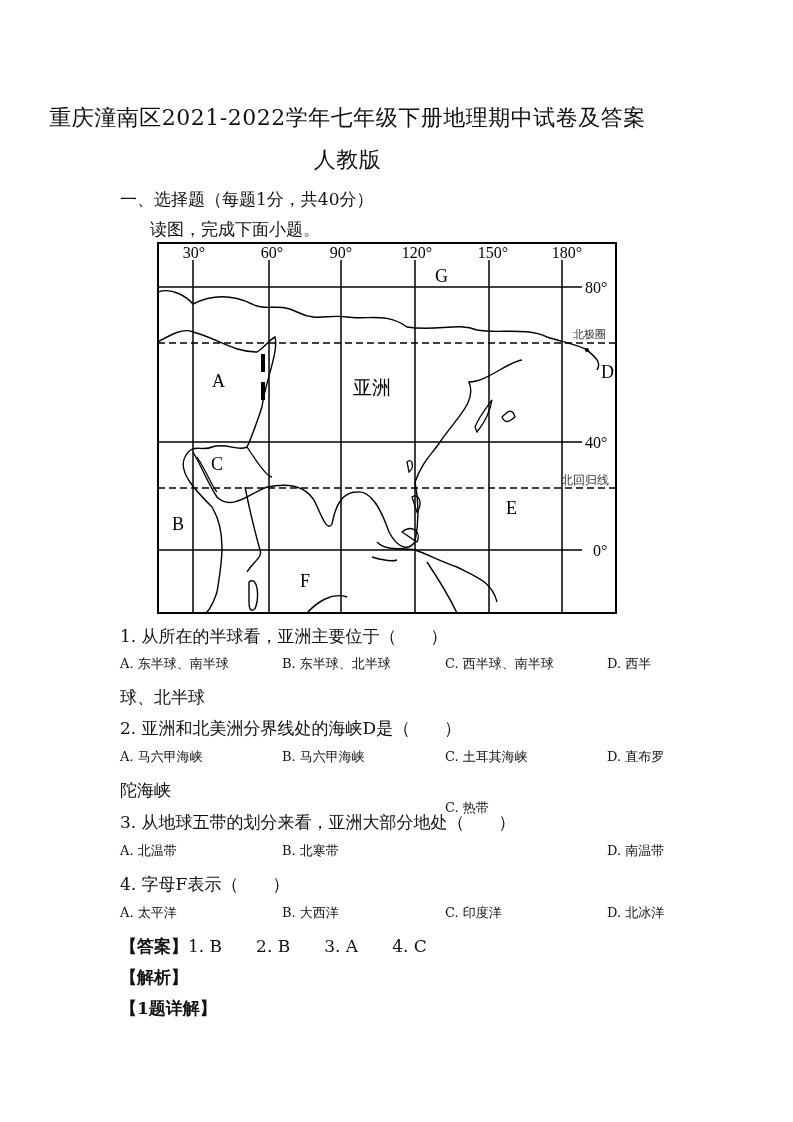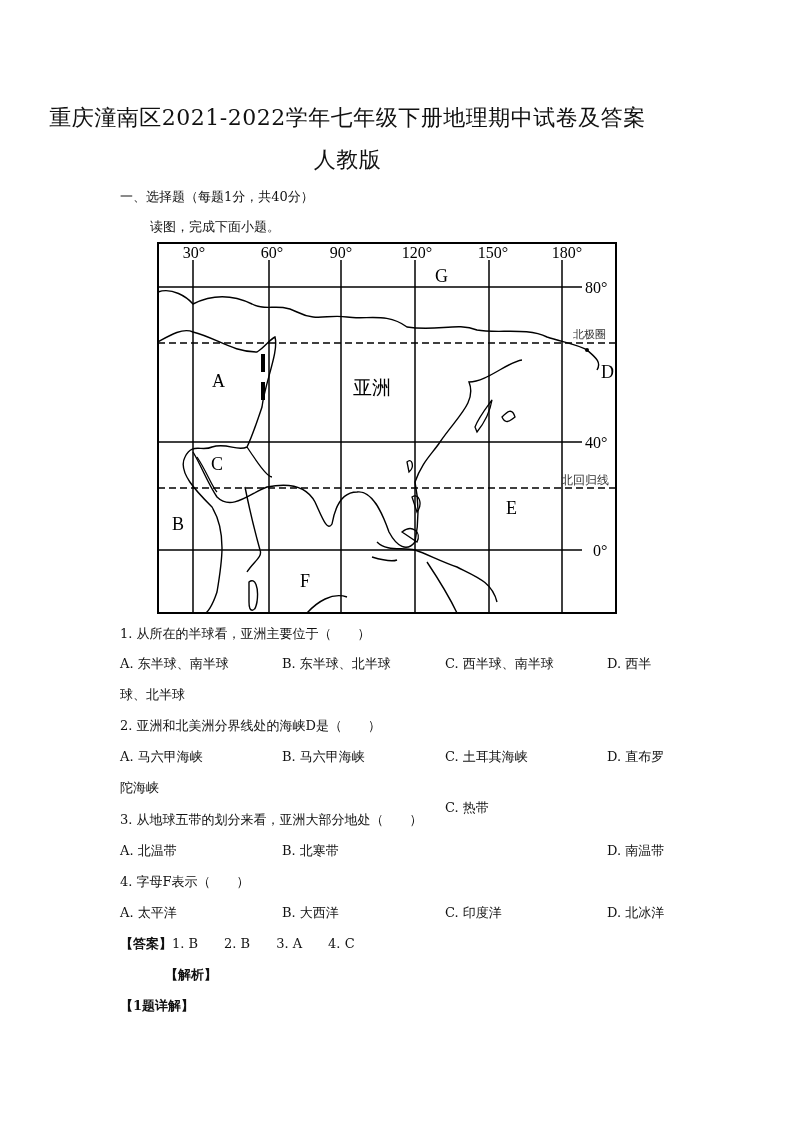--- a/index.html
+++ b/index.html
@@ -2,21 +2,21 @@
 <html><head>
 <meta charset="utf-8">
 <style>
   html, body { margin: 0; padding: 0; background: #ffffff; }
   body { width: 793px; height: 1122px; position: relative; overflow: hidden;
          font-family: "DejaVu Serif", "Liberation Serif", serif; color: #111; }
   .title { position: absolute; left: 0; width: 695px; text-align: center;
            font-size: 22px; letter-spacing: 0.5px; }
   .t1 { top: 103px; }
   .t2 { top: 145px; }
-  .line { position: absolute; left: 120px; font-size: 13px; white-space: nowrap; }
+  .line { position: absolute; left: 120px; font-size: 17px; white-space: nowrap; }
   .opt { position: absolute; font-size: 13px; white-space: nowrap; }
   .map { position: absolute; left: 120px; top: 242px; width: 534px; height: 372px; }
   .map svg { width: 100%; height: 100%; display: block; }
   .bold { font-weight: bold; }
 </style>
 </head>
 <body>
 
 <div class="title t1">重庆潼南区2021-2022学年七年级下册地理期中试卷及答案</div>
 <div class="title t2">人教版</div>
@@ -134,14 +134,14 @@
 
 <div class="line" style="top:873px;">4. 字母F表示（　　）</div>
 <div class="opt" style="top:904px; left:120px;">A. 太平洋</div>
 <div class="opt" style="top:904px; left:282px;">B. 大西洋</div>
 <div class="opt" style="top:904px; left:445px;">C. 印度洋</div>
 <div class="opt" style="top:904px; left:607px;">D. 北冰洋</div>
 
 <div class="line" style="top:935px;">
   <span class="bold">【答案】</span><span>1. B　　2. B　　3. A　　4. C</span>
 </div>
-<div class="line bold" style="top:966px;margin-left:45px;">【解析】</div>
+<div class="line bold" style="top:966px;">【解析】</div>
 <div class="line bold" style="top:997px;">【1题详解】</div>
 
 </body></html>

